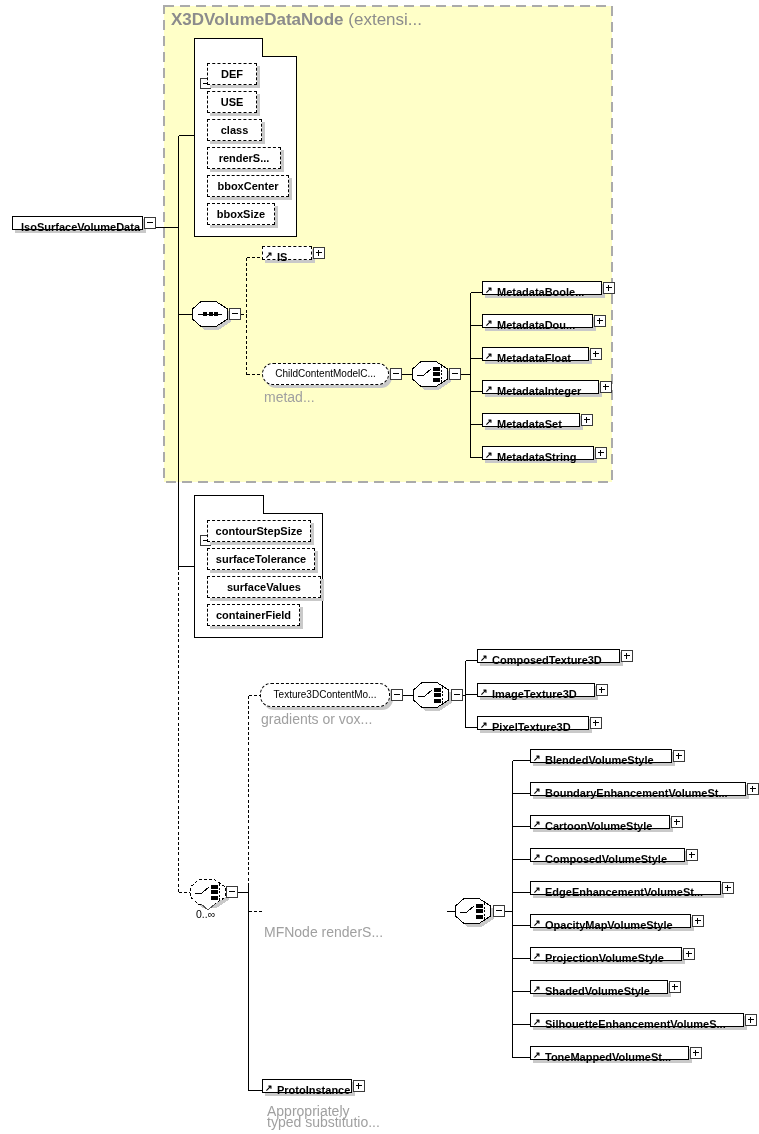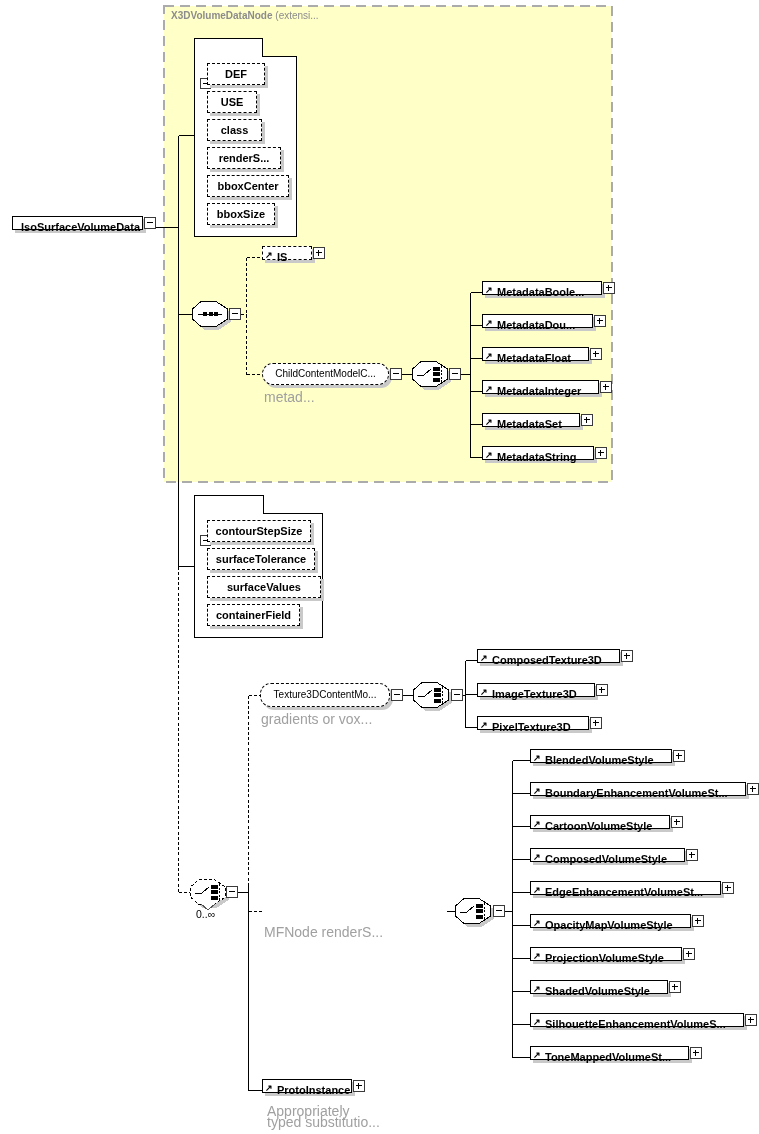--- a/index.html
+++ b/index.html
@@ -35,21 +35,21 @@
 
   
   .exp{position:absolute;z-index:3;width:12px;height:12px;background:#fff;
        border:1px solid #3a3a3a;box-sizing:border-box;}
   .exp.infl{right:-14px;top:50%;margin-top:-6px;}
   .exp::before{content:"";position:absolute;left:2px;right:2px;top:50%;height:1px;margin-top:-1px;background:#000;}
   .exp.plus::after{content:"";position:absolute;top:2px;bottom:2px;left:50%;width:1px;margin-left:-1px;background:#000;}
 
   
   .ann{position:absolute;z-index:2;color:var(--ann);font-size:14px;white-space:nowrap;}
-  .title{position:absolute;z-index:2;font-size:10px;color:#8c8c8c;white-space:nowrap;}
+  .title{position:absolute;z-index:2;font-size:17px;color:#8c8c8c;white-space:nowrap;}
   .title b{font-weight:bold;}
   .ghdr{position:absolute;z-index:2;font-style:italic;font-size:11px;color:#000;white-space:nowrap;margin-top:36px;}
   .ghdr .mini{display:inline-block;position:relative;width:11px;height:11px;border:1px solid #3a3a3a;
               background:#fff;vertical-align:-2px;margin-right:4px;box-sizing:border-box;}
   .ghdr .mini::before{content:"";position:absolute;left:2px;right:2px;top:50%;height:1px;margin-top:-1px;background:#000;}
   .mult{position:absolute;z-index:2;font-size:10.5px;color:#000;white-space:nowrap;}
 </style>
 </head>
 <body>
 
@@ -186,21 +186,21 @@
   </svg>
 
   <div class="title" style="left:171px;top:10px"><b>X3DVolumeDataNode</b>&nbsp;<span>(extensi...</span></div>
 
   <div class="el noarr" style="left:12px;top:216px;width:131px">
     <span>IsoSurfaceVolumeData</span>
     <span class="exp infl"></span>
   </div>
 
   <div class="ghdr" style="left:200px;top:41px"><span class="mini"></span><span>Attribute</span></div>
-  <div class="attr" style="left:207px;top:63px;width:58px">DEF</div>
+  <div class="attr" style="left:207px;top:63px;width:50px">DEF</div>
   <div class="attr" style="left:207px;top:91px;width:50px">USE</div>
   <div class="attr" style="left:207px;top:119px;width:55px">class</div>
   <div class="attr" style="left:207px;top:147px;width:74px">renderS...</div>
   <div class="attr" style="left:207px;top:175px;width:82px">bboxCenter</div>
   <div class="attr" style="left:207px;top:203px;width:68px">bboxSize</div>
 
   <div class="exp" style="left:229px;top:308px"></div>
 
   <div class="el dashed" style="left:262px;top:246px;width:50px">
     <span class="arr">↗</span>

